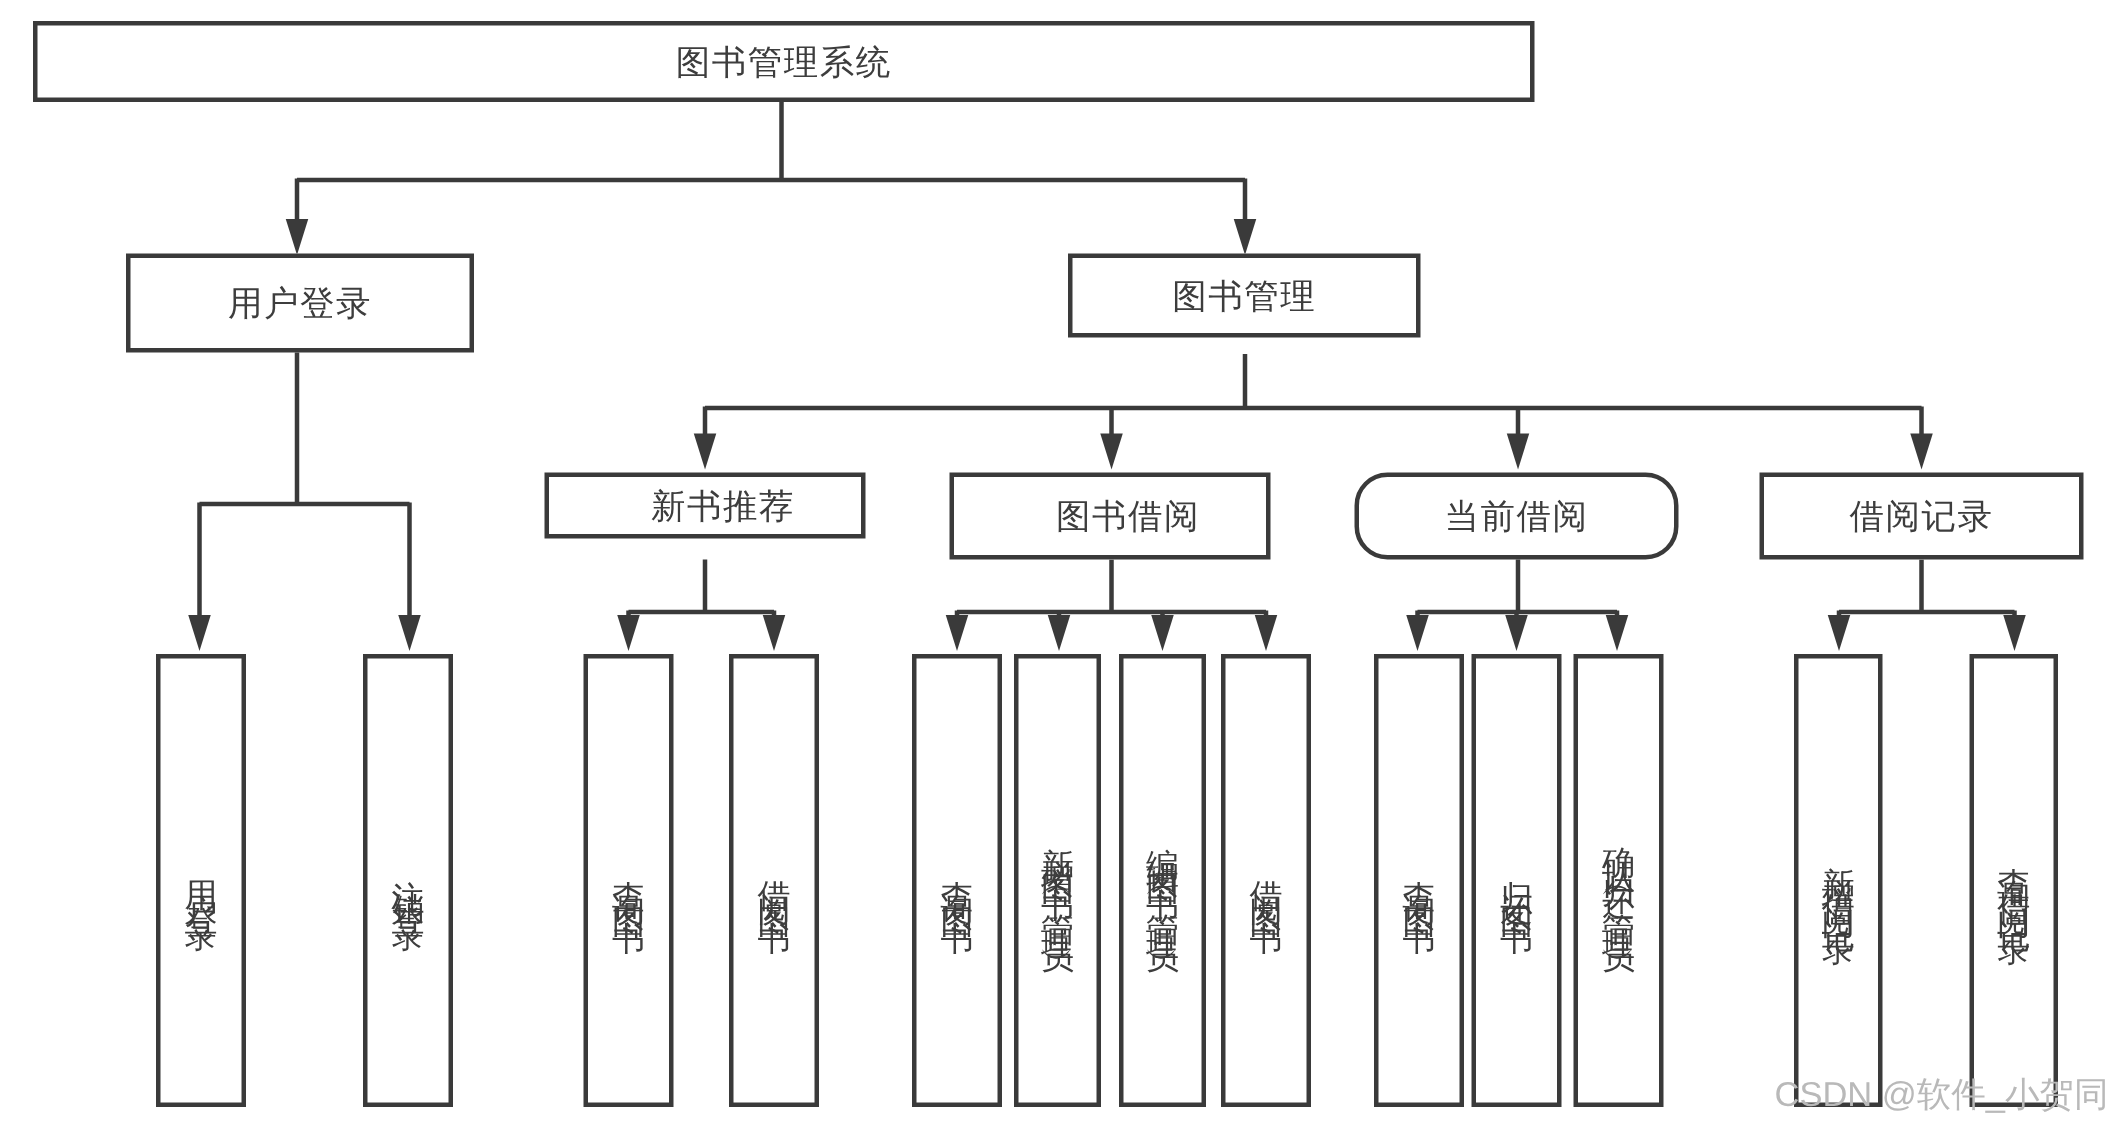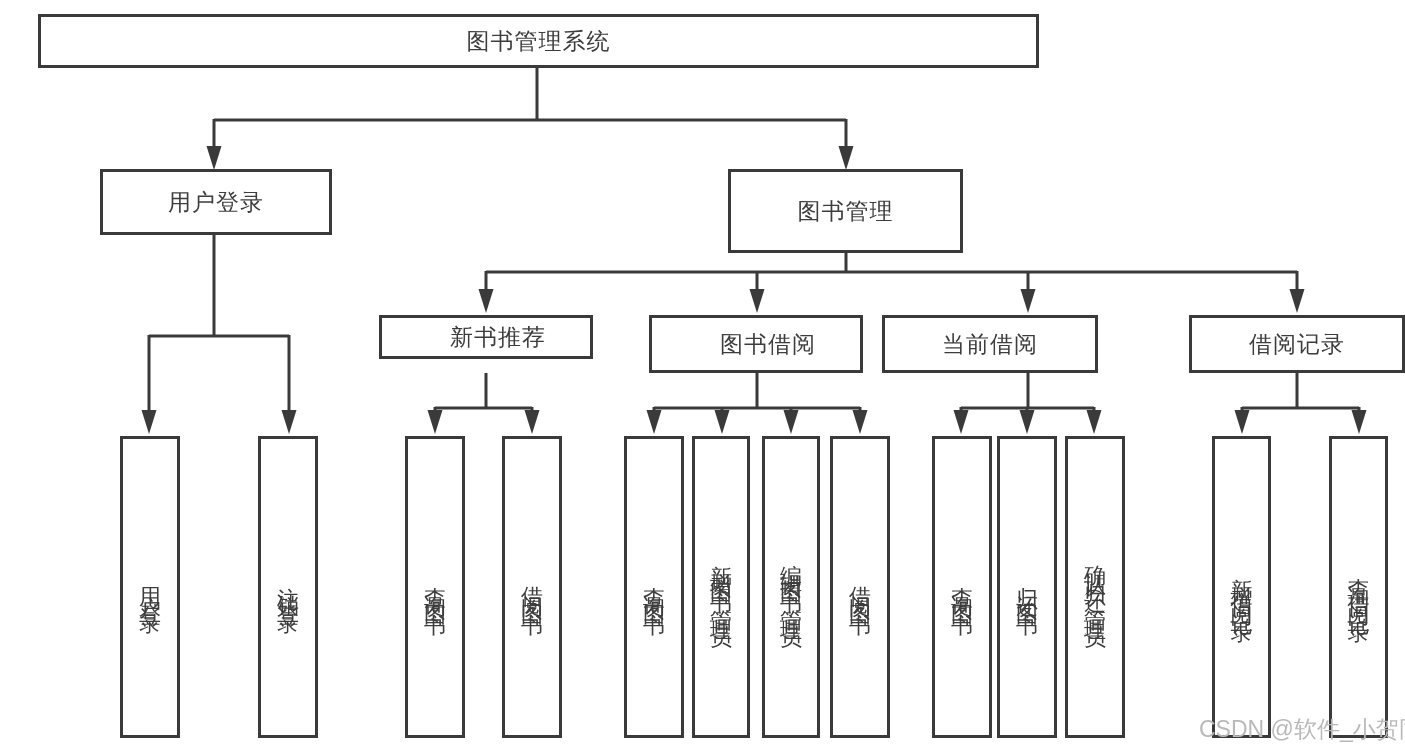--- a/index.html
+++ b/index.html
@@ -8,21 +8,21 @@
     --text-color:#3d3d3d;
     --wm-color:#b9b9b9;
     --bg-color:#ffffff;
   }
   html,body{ background:var(--bg-color); }
   body{
     width:1405px; height:747px;
     position:relative; overflow:hidden;
     font-family:"Liberation Sans","DejaVu Sans",sans-serif;
   }
-  .canvas{ position:absolute; inset:0;margin-left:16px; }
+  .canvas{ position:absolute; inset:0; }
   svg.connectors{ position:absolute; left:0; top:0; }
   svg.connectors path{ stroke:var(--line-color); stroke-width:3; fill:none; }
   svg.connectors polygon{ fill:var(--line-color); stroke:none; }
   .node{
     position:absolute; background:#fff;
     border:3px solid var(--line-color);
     display:flex; align-items:center; justify-content:center;
     font-size:23px; color:var(--text-color); letter-spacing:1px;
     white-space:nowrap;
   }
@@ -90,31 +90,31 @@
     </g>
   </svg>
 
   <div class="node" style="left:22px; top:14px; width:1001px; height:54px;">
     <span>图书管理系统</span>
   </div>
 
   <div class="node" style="left:84px; top:169px; width:232px; height:66px;">
     <span>用户登录</span>
   </div>
-  <div class="node" style="left:712px; top:169px; width:235px; height:84px;">
+  <div class="node" style="left:712px; top:169px; width:235px; height:56px;">
     <span>图书管理</span>
   </div>
 
   <div class="node" style="left:363px; top:315px; width:214px; height:44px;padding-left:24px;">
     <span>新书推荐</span>
   </div>
   <div class="node" style="left:633px; top:315px; width:214px; height:58px;padding-left:24px;">
     <span>图书借阅</span>
   </div>
-  <div class="node" style="left:866px; top:315px; width:216px; height:58px;">
+  <div class="node" style="left:903px; top:315px; width:216px; height:58px;border-radius:22px;">
     <span>当前借阅</span>
   </div>
   <div class="node" style="left:1173px; top:315px; width:216px; height:58px;">
     <span>借阅记录</span>
   </div>
 
   <div class="leaf" style="left:104px; width:60px;">
     <span class="leaf-label">用户登录</span>
   </div>
   <div class="leaf" style="left:242px; width:60px;">

